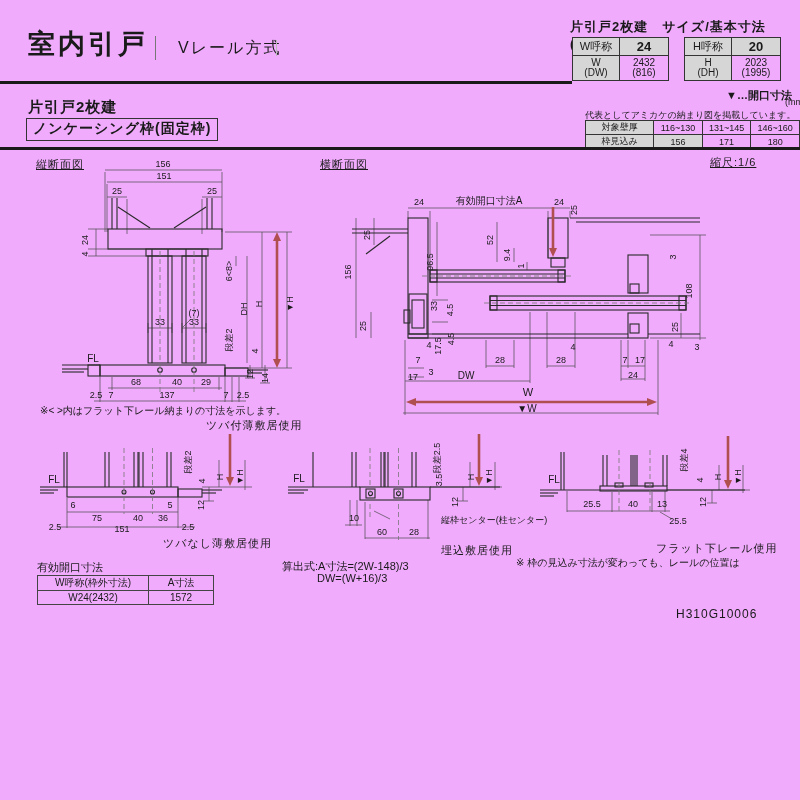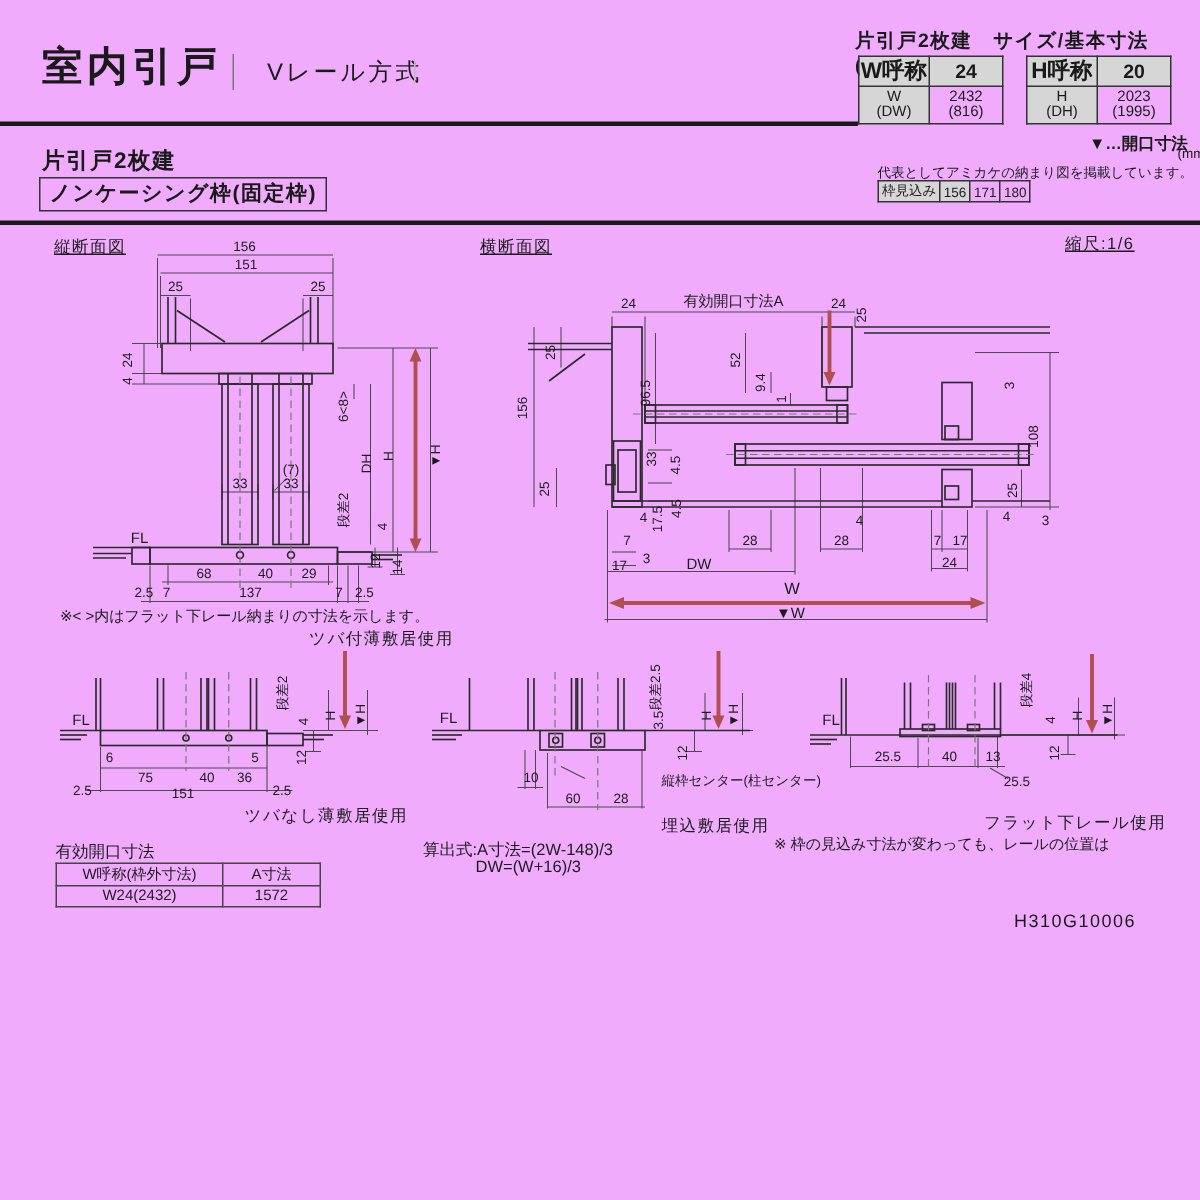--- a/index.html
+++ b/index.html
@@ -7,21 +7,21 @@
         font-family:"Liberation Sans","DejaVu Sans",sans-serif;color:#1a1a1a;overflow:hidden;}
   .abs{position:absolute;}
   .main-title{font-size:27px;font-weight:bold;letter-spacing:3px;}
   .subtitle{font-size:16px;letter-spacing:2px;}
   .vline{width:1px;background:#777;}
   .rule{background:#1a1a1a;}
   .spec-title{font-size:13px;font-weight:bold;letter-spacing:1px;}
   table{border-collapse:collapse;}
   .spec-tbl{font-size:10px;text-align:center;}
   .spec-tbl td{border:1px solid #333;padding:0;vertical-align:middle;}
-  .spec-tbl .hd{background:#d6d6d6;font-weight:bold;font-size:15px;height:17px;}
+  .spec-tbl .hd{background:#d6d6d6;font-weight:normal;font-size:11px;height:17px;}
   .spec-tbl .big{font-size:13px;font-weight:bold;}
   .spec-tbl .lt{background:#d6d6d6;}
   .spec-tbl .two{line-height:10px;height:24px;}
   .opening-note{font-size:11px;font-weight:bold;}
   .rep-note{font-size:9px;}
   .wall-tbl{font-size:9px;text-align:center;}
   .wall-tbl td{border:1px solid #333;padding:0 2px;height:11px;}
   .wall-tbl .hd{background:#d6d6d6;}
   .wall-tbl .sh{background:#d6d6d6;}
   .series{font-size:15px;font-weight:bold;letter-spacing:1px;}
@@ -78,20 +78,26 @@
 
   <div class="abs rule" style="left:0;top:81px;width:572px;height:2.5px;"></div>
 
   <div class="abs opening-note" style="left:726px;top:88px;">▼…開口寸法</div>
 
   <div class="abs rep-note" style="left:585px;top:109px;">代表としてアミカケの納まり図を掲載しています。</div>
   <div class="abs rep-note" style="left:771px;top:97px;padding-left:14px;">(mm)</div>
 
   <table class="abs wall-tbl" style="left:585px;top:120px;">
     <tbody>
+        <tr>
+      <td class="hd" style="width:66px;">対象壁厚</td>
+      <td style="width:44px;">116~130</td>
+      <td style="width:44px;">131~145</td>
+      <td style="width:44px;">146~160</td>
+    </tr>
     <tr>
       <td class="hd">枠見込み</td>
       <td class="sh">156</td>
       <td>171</td>
       <td>180</td>
     </tr>
   </tbody>
     </table>
 
   <div class="abs series" style="left:28px;top:98px;">片引戸2枚建</div>

